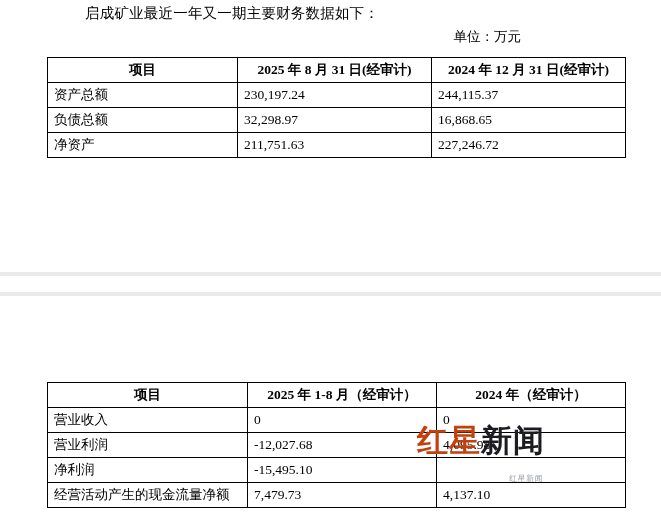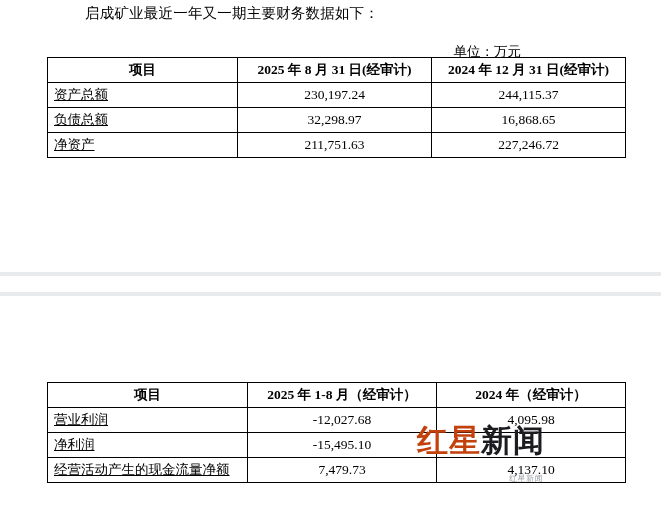--- a/index.html
+++ b/index.html
@@ -27,21 +27,20 @@
     font-size: 14.5px;
     letter-spacing: 0.2px;
     white-space: nowrap;
   }
   .unit-line {
     position: absolute;
     right: 38px;
     top: 28px;
     font-size: 13.5px;
     white-space: nowrap;
-    margin-top: 15px;
   }
   table.fin {
     position: absolute;
     border-collapse: collapse;
     table-layout: fixed;
   }
   table.fin td, table.fin th {
     border: 1px solid #000000;
     font-size: 13.5px;
     font-weight: normal;
@@ -50,24 +49,23 @@
     box-sizing: border-box;
   }
   table.fin th {
     text-align: center;
     font-weight: bold;
     margin-top: 32px;
   }
   td.label {
     text-align: left;
     white-space: nowrap;
-    text-decoration: underline;
   }
   td.num {
-    text-align: center;
+    text-align: left;
     white-space: nowrap;
   }
   
   #table-assets {
     left: 47px;
     top: 57px;
     width: 578px;
   }
   #table-assets col.c0 { width: 190px; }
   #table-assets col.c1 { width: 194px; }
@@ -186,20 +184,25 @@
       </colgroup>
     <thead>
       <tr>
         <th>项目</th>
         <th>2025 年 1-8 月（经审计）</th>
         <th>2024 年（经审计）</th>
       </tr>
     </thead>
     <tbody>
       <tr>
+        <td class="label">营业收入</td>
+        <td class="num">0</td>
+        <td class="num">0</td>
+      </tr>
+      <tr>
         <td class="label">营业利润</td>
         <td class="num">-12,027.68</td>
         <td class="num">4,095.98</td>
       </tr>
       <tr>
         <td class="label">净利润</td>
         <td class="num">-15,495.10</td>
         <td class="num"></td>
       </tr>
       <tr>

